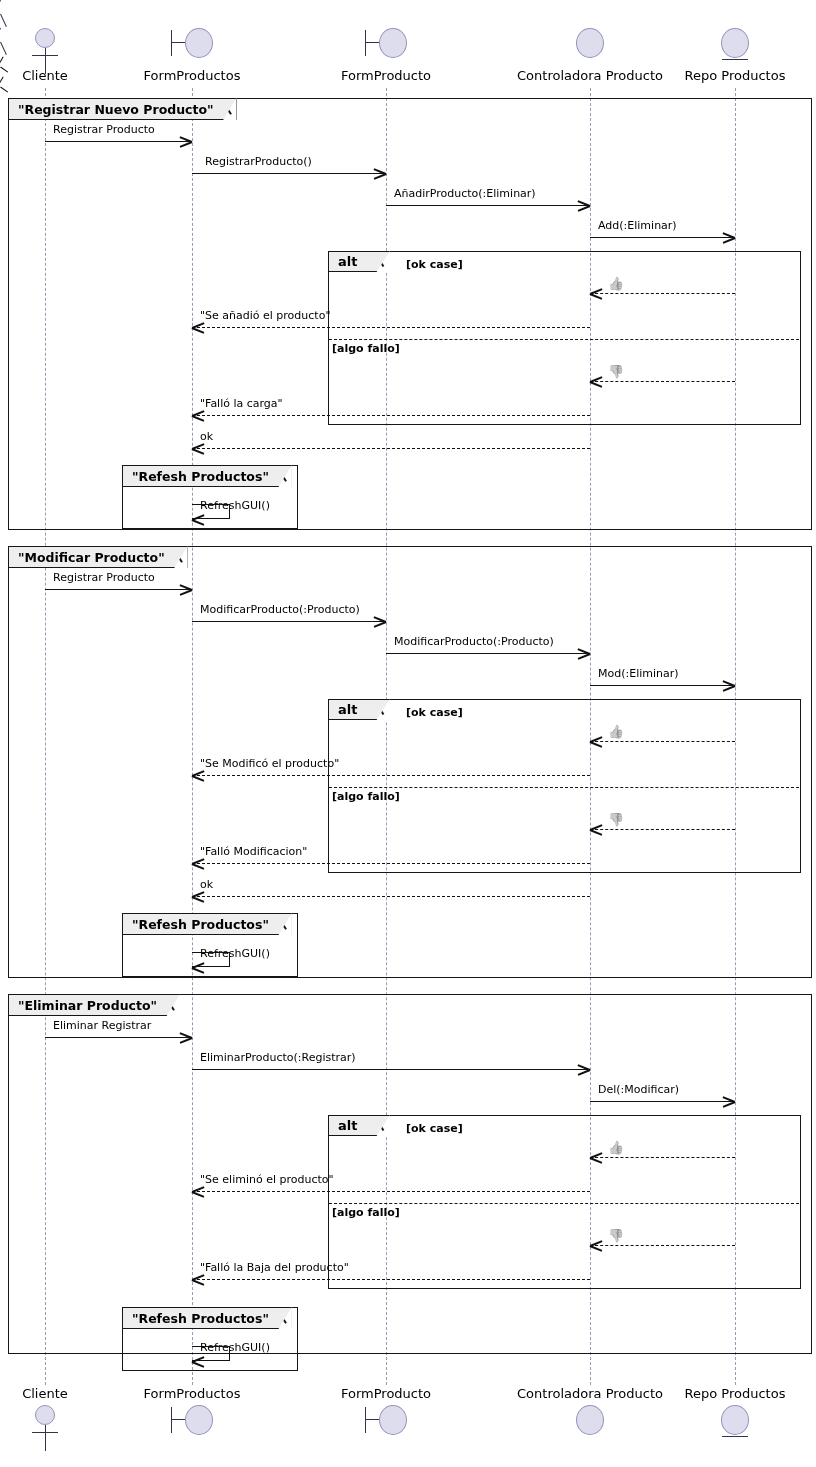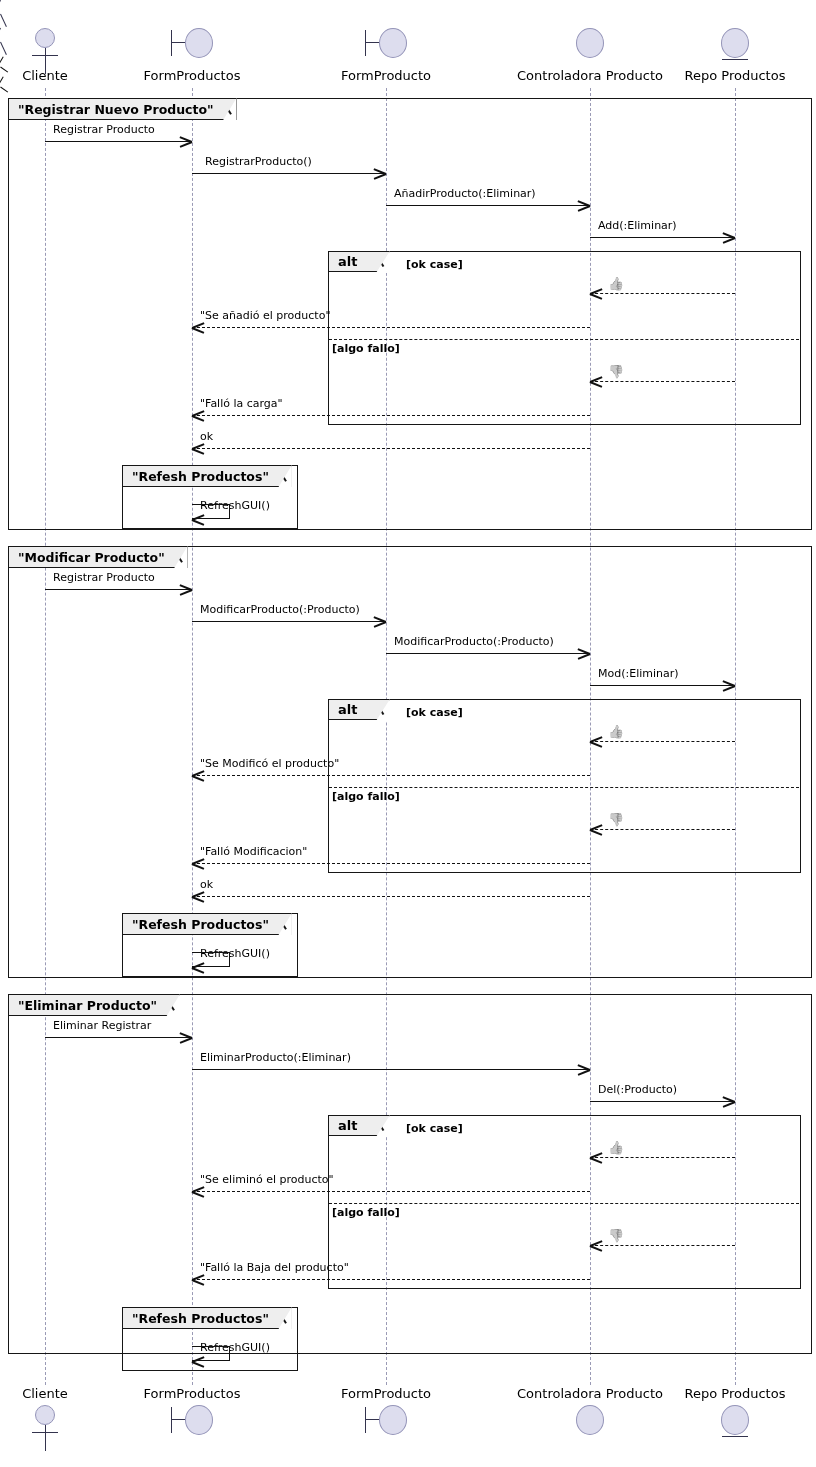--- a/index.html
+++ b/index.html
@@ -236,24 +236,24 @@
     <div class="group" style="left: 8px; top: 994px; width: 804px; height: 360px;"></div>
     <div class="grp-tab" style="left: 8px; top: 994px;">
       <span>"Eliminar Producto"</span>
       <span class="notch"></span>
     </div>
     <div class="msg-line" style="left: 45px; top: 1037px; width: 147px;"></div>
     <div class="vhead r" style="left: 179px; top: 1031.5px;"></div>
     <div class="msg-label" style="top: 1019px; left: 53px;">Eliminar Registrar</div>
     <div class="msg-line" style="left: 192px; top: 1069px; width: 398px;"></div>
     <div class="vhead r" style="left: 577px; top: 1063.5px;"></div>
-    <div class="msg-label" style="top: 1051px; left: 200px;">EliminarProducto(:Eliminar)</div>
+    <div class="msg-label" style="top: 1051px; left: 200px;">EliminarProducto(:Registrar)</div>
     <div class="msg-line" style="left: 590px; top: 1101px; width: 145px;"></div>
     <div class="vhead r" style="left: 722px; top: 1095.5px;"></div>
-    <div class="msg-label" style="top: 1083px; left: 598px;">Del(:Producto)</div>
+    <div class="msg-label" style="top: 1083px; left: 598px;">Del(:Modificar)</div>
     <div class="altbox" style="left: 328px; top: 1115px; width: 473px; height: 174px;"></div>
     <div class="alt-tab" style="left: 328px; top: 1115px;">
       <span>alt</span>
       <span class="notch"></span>
     </div>
     <div class="guard" style="left: 406px; top: 1122px;">[ok case]</div>
     <div class="msg-line dashed" style="left: 590px; top: 1157px; width: 145px;"></div>
     <div class="vhead l" style="left: 591px; top: 1151.5px;"></div>
     <div class="msg-label" style="top: 1140px; font-size: 13px; left: 608px; filter: grayscale(1);">👍</div>
     <div class="msg-line dashed" style="left: 192px; top: 1191px; width: 398px;"></div>

